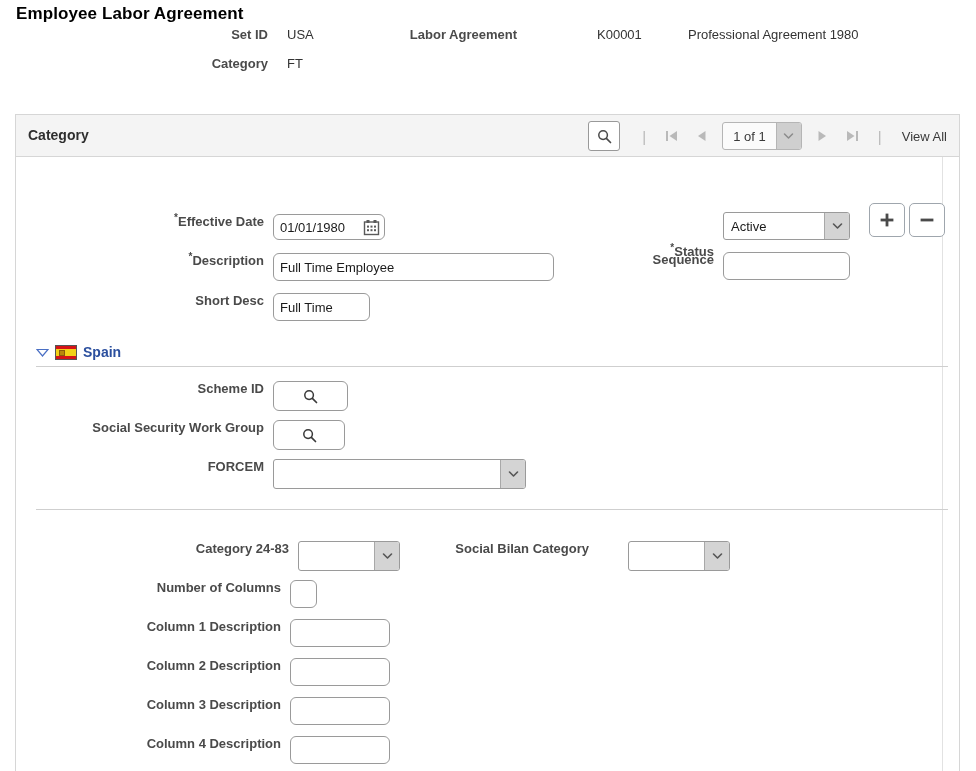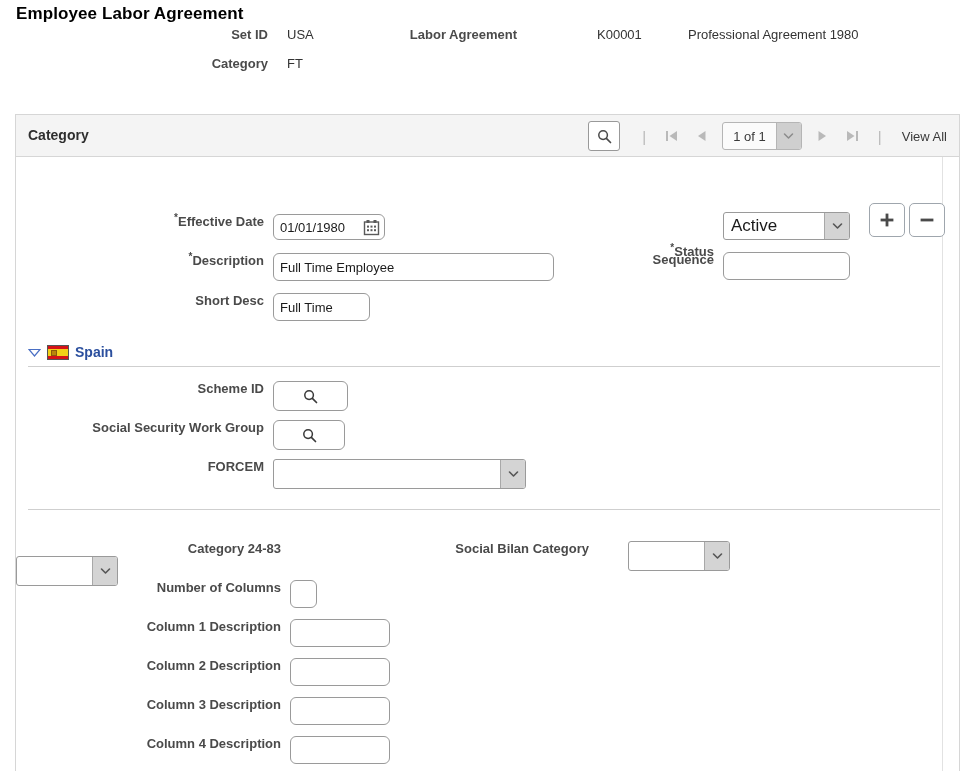--- a/index.html
+++ b/index.html
@@ -230,21 +230,21 @@
     background: #ffffff;
     box-sizing: border-box;
     cursor: pointer;
     overflow: hidden;
   }
   .sel-text {
     flex: 1;
     display: flex;
     align-items: center;
     padding: 0 7px;
-    font-size: 17px;
+    font-size: 13px;
     color: #1a1a1a;
     white-space: nowrap;
   }
   .sel-arrow {
     width: 24px;
     background: #d4d4d4;
     border-left: 1px solid #a8a8a8;
     display: flex;
     align-items: center;
     justify-content: center;
@@ -261,21 +261,21 @@
     display: flex;
     align-items: center;
     justify-content: center;
     cursor: pointer;
   }
 
   
   .section {
     position: absolute;
     width: 912px;
-    left: 12px;
+    left: 20px;
   }
   .section-head {
     display: flex;
     align-items: center;
     gap: 6px;
     height: 20px;
   }
   .collapse-tri { cursor: pointer; display: flex; align-items: center; }
   .flag {
     width: 22px;
@@ -506,21 +506,21 @@
             <polyline points="1.5,2 5.5,6 9.5,2" fill="none" stroke="#555555" stroke-width="1.6" stroke-linecap="round" stroke-linejoin="round"></polyline>
           </svg>
         </div>
       </div>
     </div>
 
     <div class="section" style="top:348px;">
       <div class="section-rule"></div>
     </div>
 
-    <div class="frow" style="left:0px; top:384px;flex-direction:column;">
+    <div class="frow" style="left:8px; top:384px;">
       <div class="flabel" style="width:265px;">Category 24-83</div>
       <div class="sel" style="width:102px; height:30px;">
         <div class="sel-text"></div>
         <div class="sel-arrow">
           <svg width="11" height="8" viewBox="0 0 11 8">
             <polyline points="1.5,2 5.5,6 9.5,2" fill="none" stroke="#555555" stroke-width="1.6" stroke-linecap="round" stroke-linejoin="round"></polyline>
           </svg>
         </div>
       </div>
     </div>

